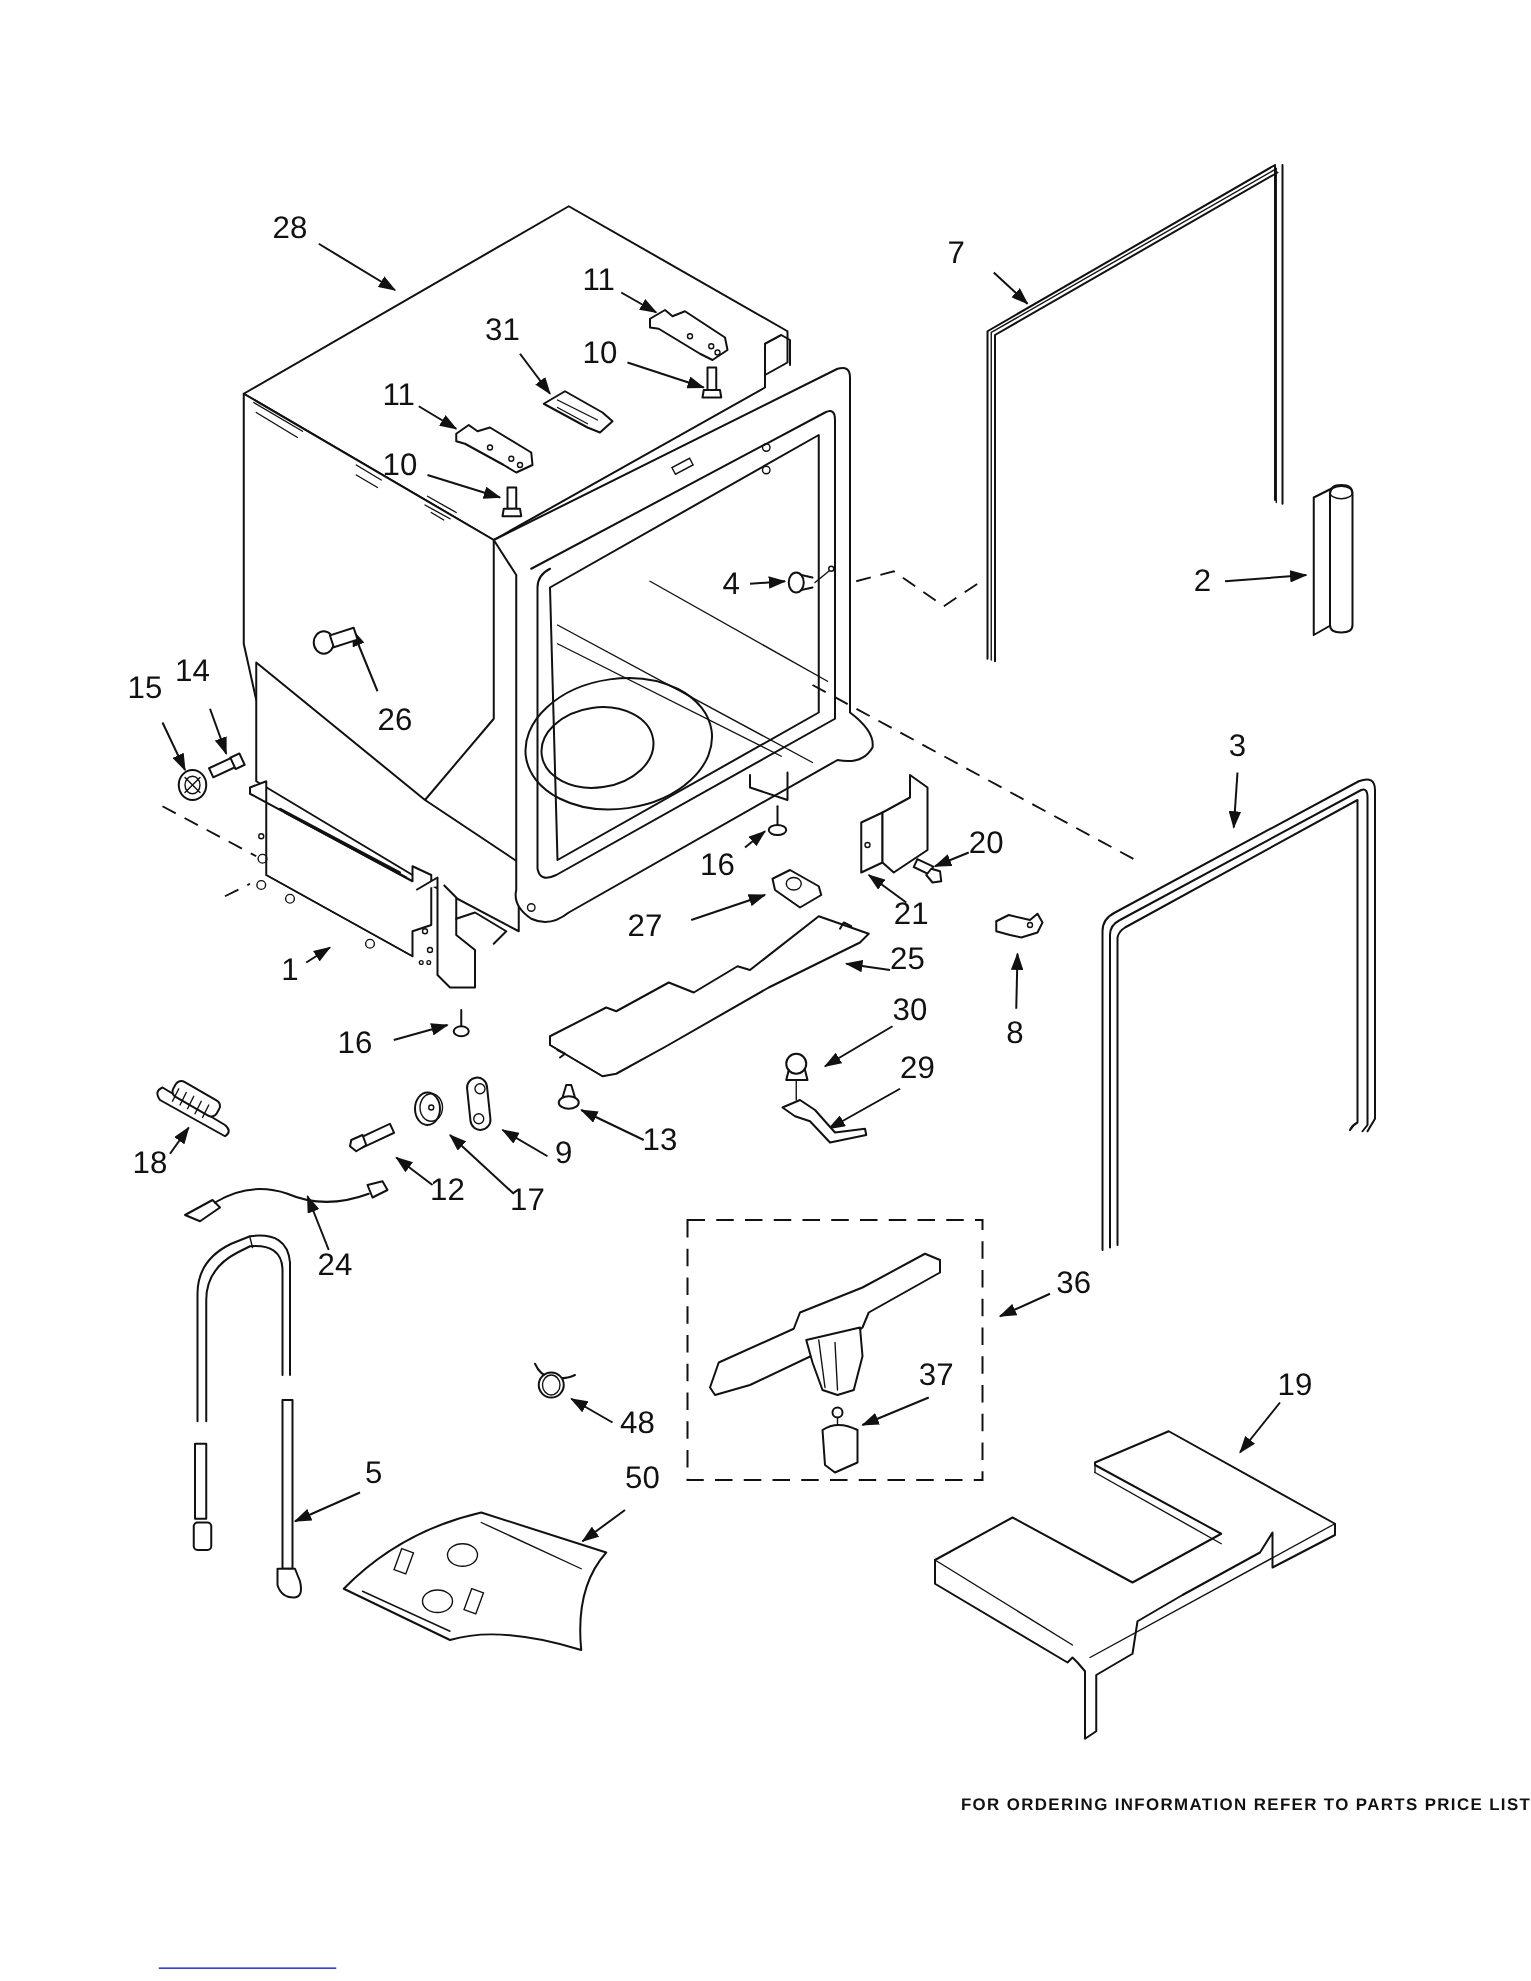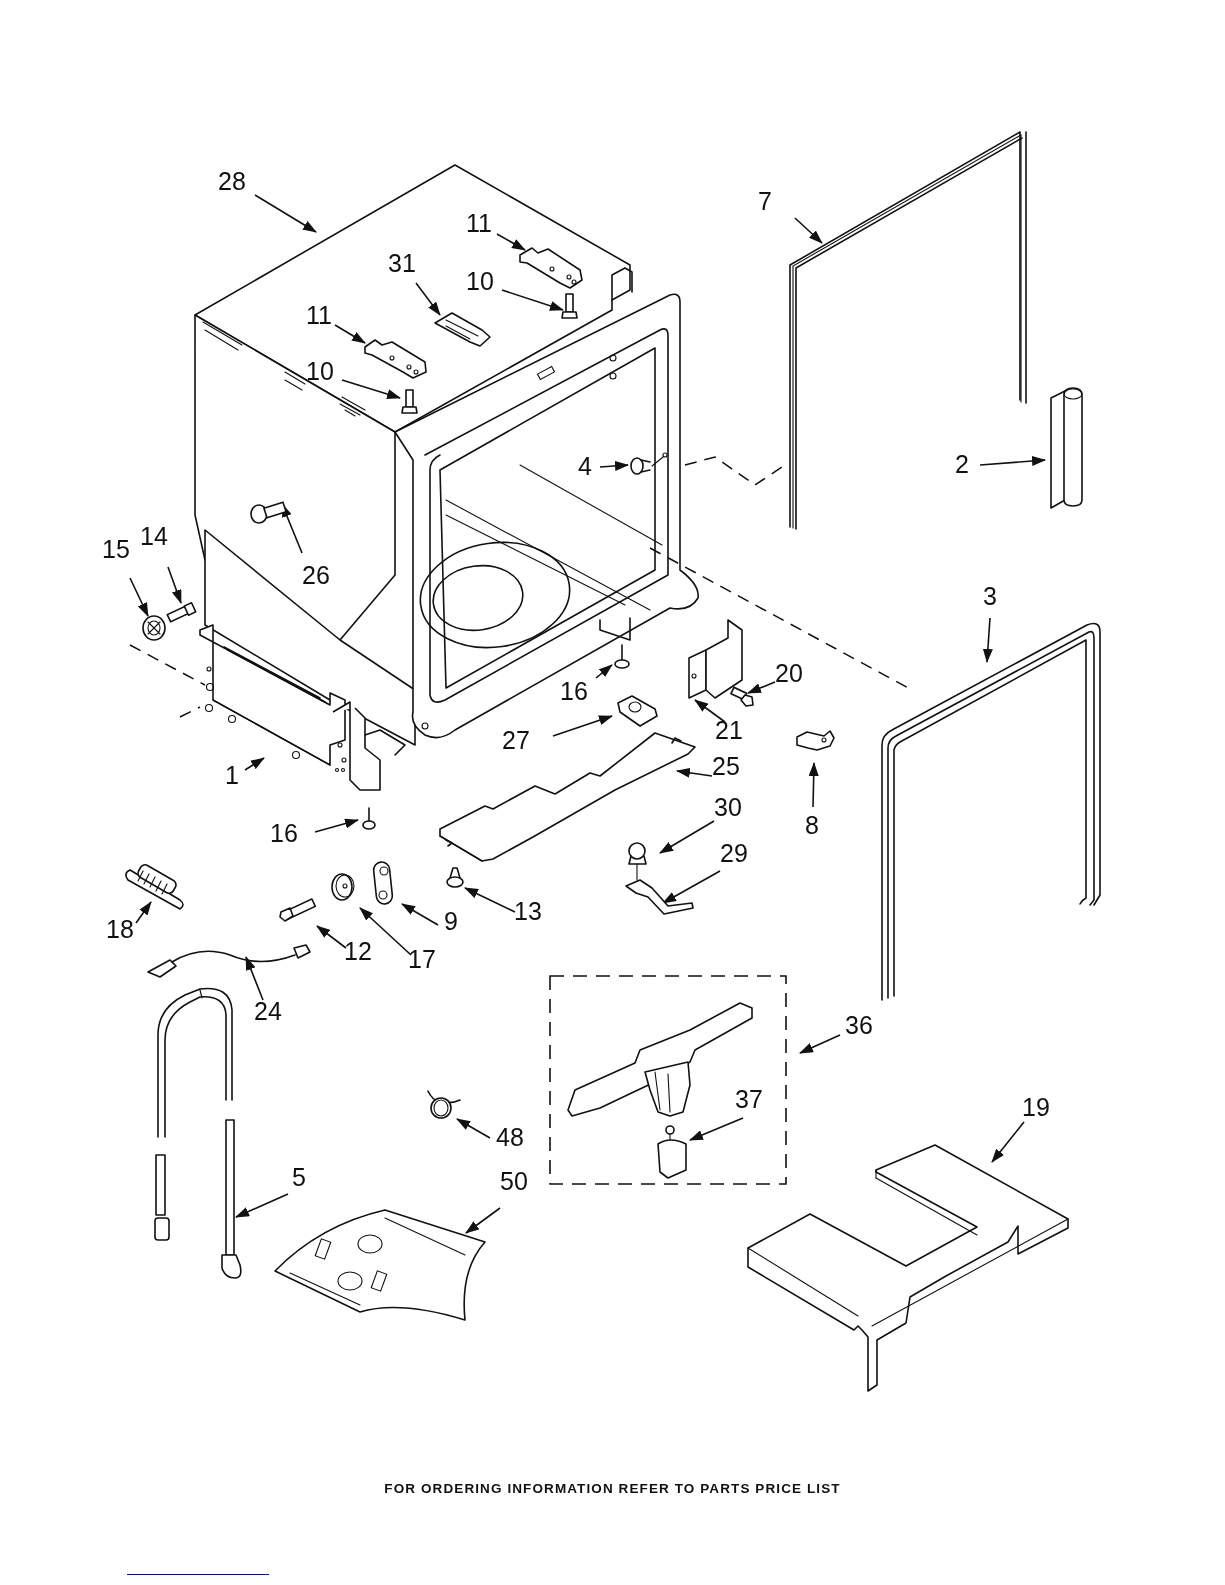--- a/index.html
+++ b/index.html
@@ -6,21 +6,21 @@
   body { width: 1225px; height: 1585px; position: relative; overflow: hidden; font-family: "Liberation Sans", sans-serif; }
   #diagram { position: absolute; left: 0; top: 0; width: 1225px; height: 1585px; }
   .ln { fill: none; stroke: #111; stroke-width: 1.6; stroke-linejoin: round; stroke-linecap: round; }
   .ln-thin { fill: none; stroke: #111; stroke-width: 1.1; stroke-linecap: round; }
   .ln-fill { fill: #fff; stroke: #111; stroke-width: 1.6; stroke-linejoin: round; }
   .dash { fill: none; stroke: #111; stroke-width: 1.5; stroke-dasharray: 12 8; }
   .dashbox { fill: none; stroke: #111; stroke-width: 1.6; stroke-dasharray: 14 9; }
   .leader { stroke: #111; stroke-width: 1.6; fill: none; }
   .arrowhead { fill: #111; }
   .callout { font-family: "Liberation Sans", sans-serif; font-size: 25px; fill: #111; }
-  .footer { position: absolute; left: 0; width: 1225px; top: 1436px; text-align: center; font-family: "Liberation Sans", sans-serif; font-weight: bold; font-size: 13.5px; letter-spacing: 1.1px; color: #111; margin-top: 45px; }
+  .footer { position: absolute; left: 0; width: 1225px; top: 1436px; text-align: right; font-family: "Liberation Sans", sans-serif; font-weight: bold; font-size: 13.5px; letter-spacing: 1.1px; color: #111; }
   .link-underline { position: absolute; left: 127px; top: 1574px; width: 142px; height: 1px; background: #0000cc; }
 </style>
 </head>
 <body>
 
 <svg id="diagram" viewBox="0 0 1225 1585" xmlns="http://www.w3.org/2000/svg">
   <defs>
     <marker id="ah" markerWidth="14" markerHeight="10" refX="13" refY="5" orient="auto" markerUnits="userSpaceOnUse">
       <path d="M0,0 L14,5 L0,10 Z" class="arrowhead"></path>
     </marker>

